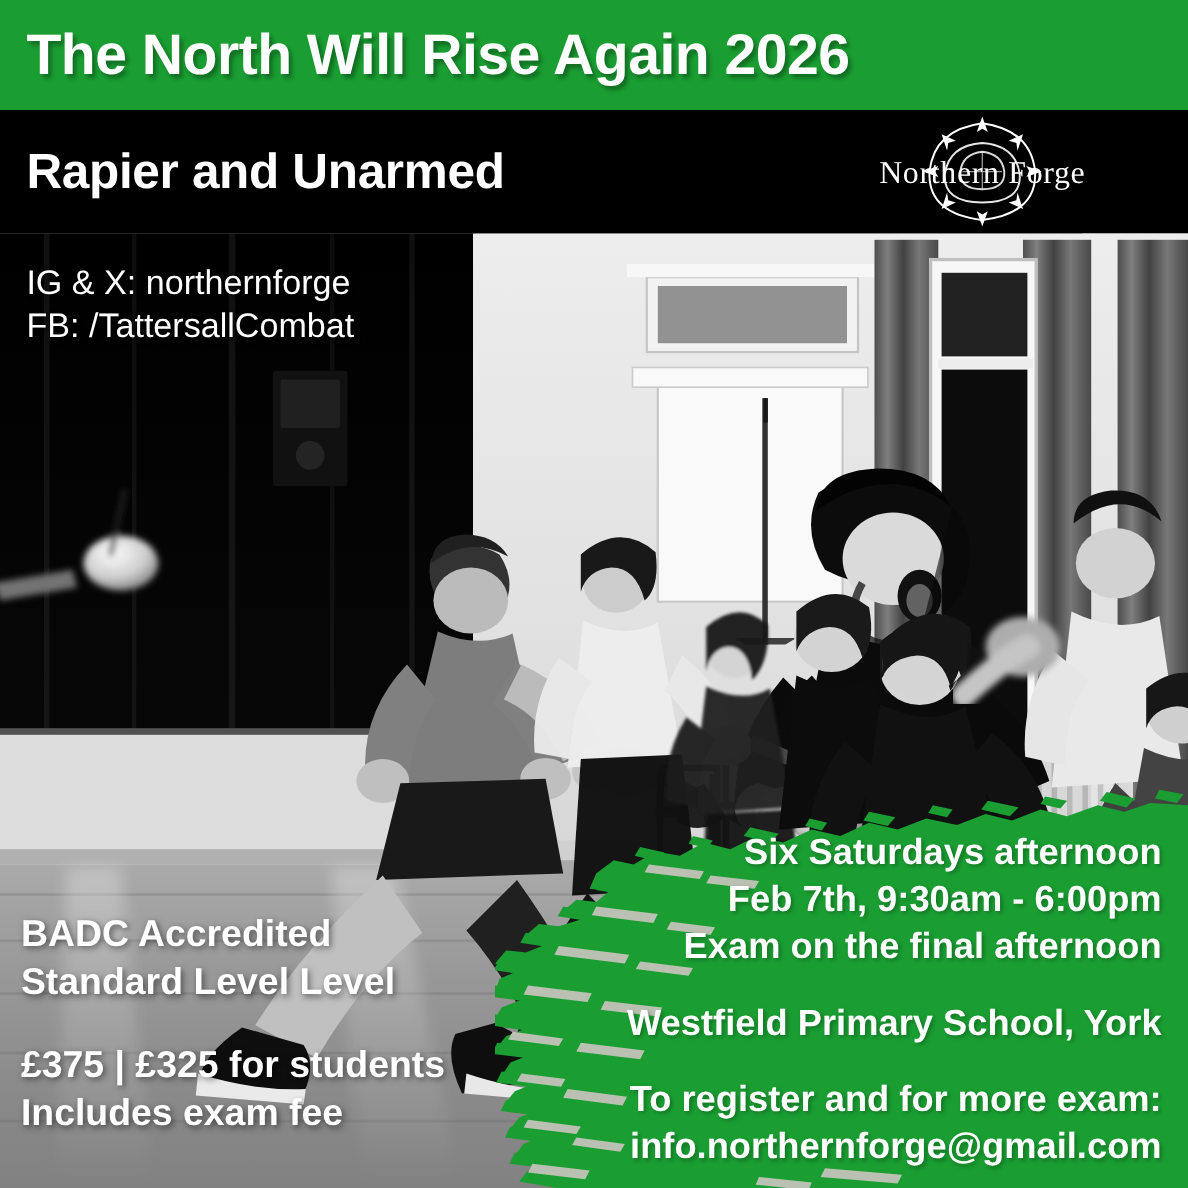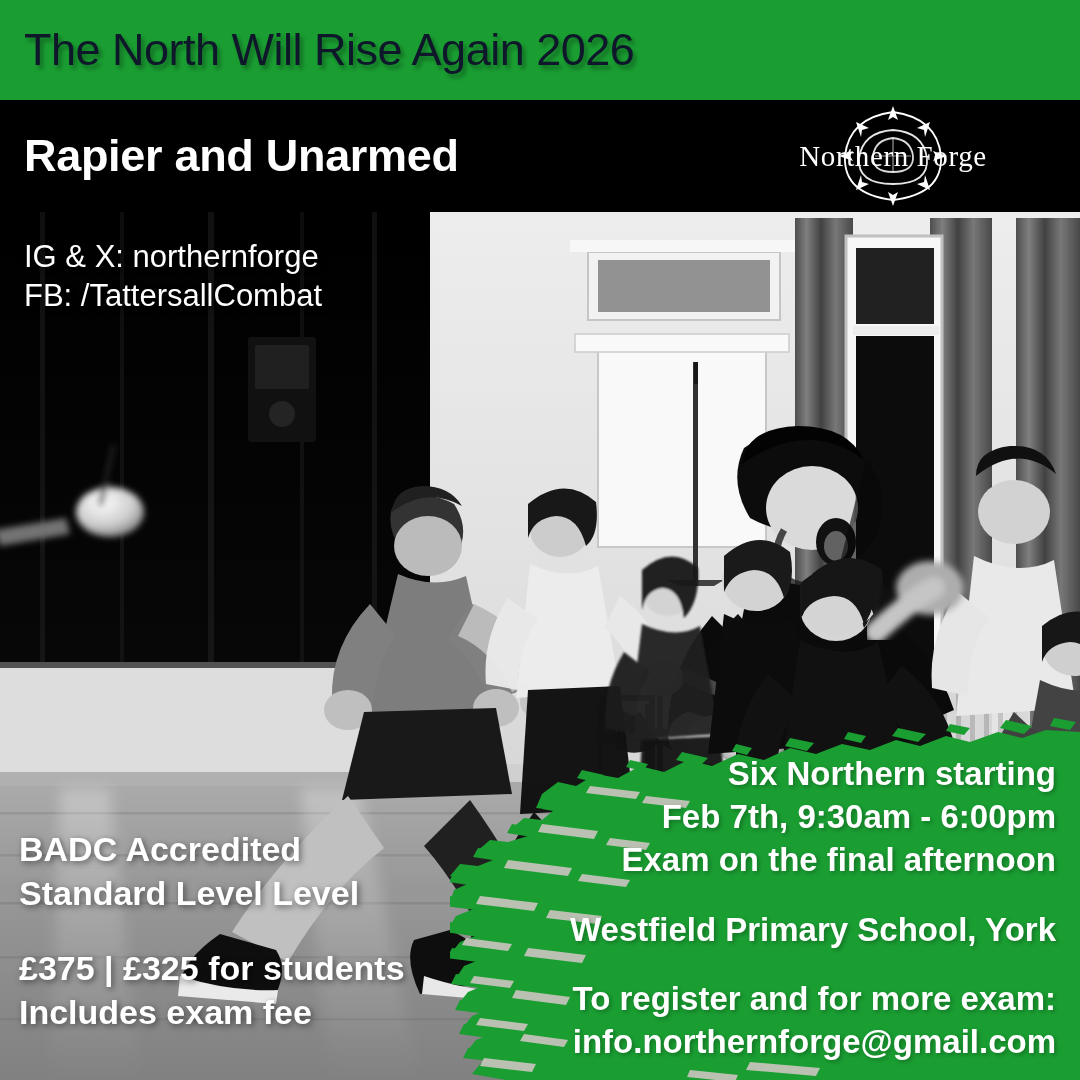--- a/index.html
+++ b/index.html
@@ -36,23 +36,23 @@
     left: 0; top: 0;
     width: 1080px; height: 100px;
     background: #1a9e32;
     z-index: 20;
   }
   .title-text {
     position: absolute;
     left: 24px;
     top: 50%;
     transform: translateY(-50%);
-    color: #0f172a;
-    font-size: 45px;
-    font-weight: 400;
+    color: #ffffff;
+    font-size: 52px;
+    font-weight: 700;
     letter-spacing: -0.5px;
     white-space: nowrap;
     text-shadow: 3px 4px 4px rgba(0,0,0,0.33);
   }
 
   
   .sub-bar {
     position: absolute;
     left: 0; top: 100px;
     width: 984px; height: 112px;
@@ -630,21 +630,21 @@
         <path d="M74 344 l44 6 l-4 7 l-44 -6 Z"></path>
         <path d="M34 368 l52 6 l-4 8 l-52 -6 Z"></path>
         <path d="M300 372 l70 6 l-4 8 l-70 -6 Z"></path>
         <path d="M240 380 l48 5 l-3 7 l-48 -5 Z"></path>
       </g>
     </svg>
   </div>
 
   <div class="info-block">
     <div class="info-group">
-      <div class="info-line">Six Northern starting</div>
+      <div class="info-line">Six Saturdays afternoon</div>
       <div class="info-line">Feb 7th, 9:30am - 6:00pm</div>
       <div class="info-line">Exam on the final afternoon</div>
     </div>
     <div class="info-group">
       <div class="info-line">Westfield Primary School, York</div>
     </div>
     <div class="info-group">
       <div class="info-line">To register and for more exam:</div>
       <div class="info-line">info.northernforge@gmail.com</div>
     </div>

